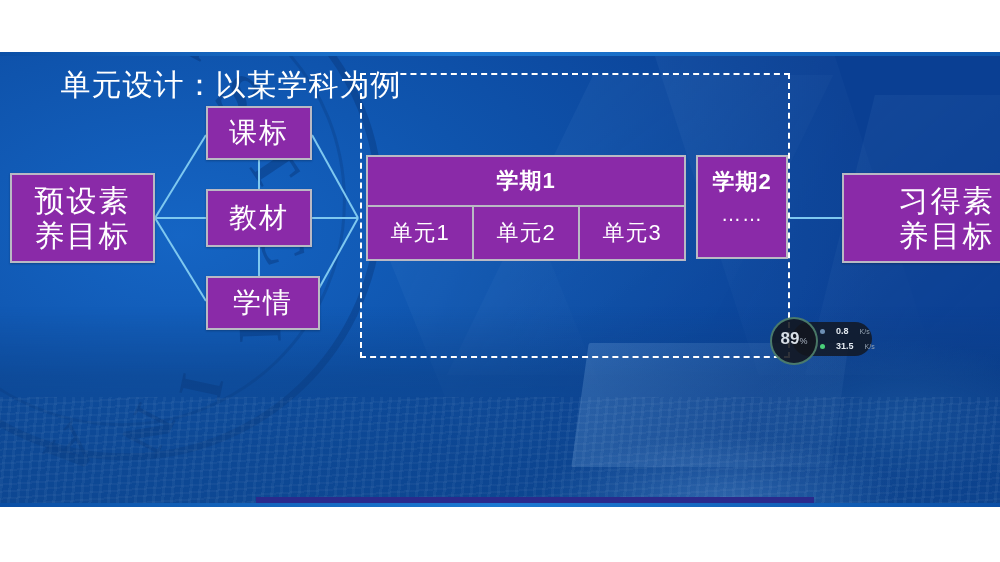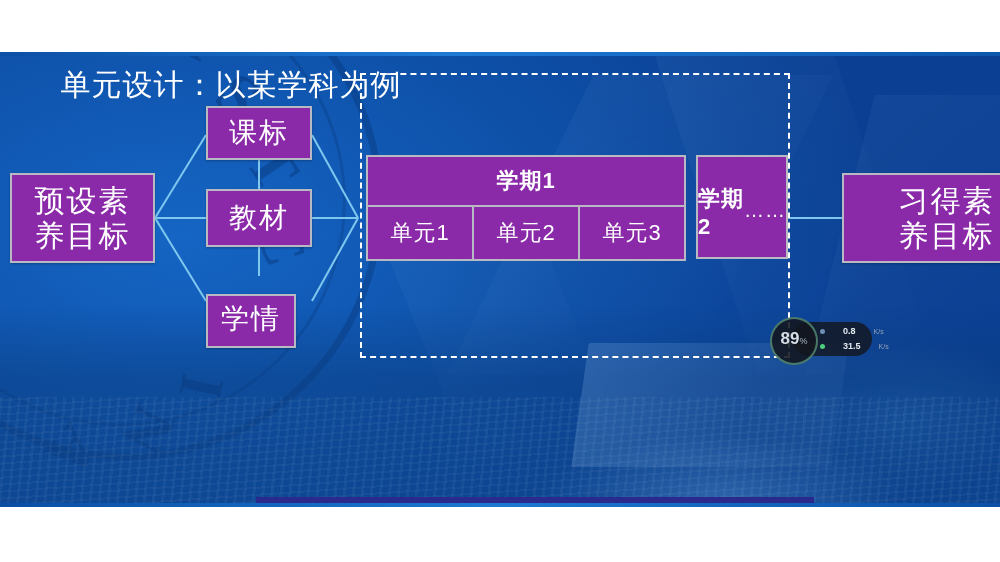--- a/index.html
+++ b/index.html
@@ -240,21 +240,21 @@
   #term2 {
     position: absolute;
     left: 696px;
     top: 100px;
     width: 92px;
     height: 104px;
     box-sizing: border-box;
     border: 2px solid #b9b9c4;
     background: #8a2aa8;
     display: flex;
-    flex-direction: row;
+    flex-direction: column;
     align-items: center;
   }
   #term2-head {
     margin-top: 10px;
     color: #fff;
     font-size: 22px;
     font-weight: bold;
     letter-spacing: 1px;
   }
   #term2-dots {
@@ -319,21 +319,21 @@
   #netspeed .pctsym {
     color: #aab4c0;
     font-size: 9px;
     line-height: 40px;
   }
   #netspeed .row {
     position: absolute;
     left: 50px;
     display: flex;
     align-items: center;
-    gap: 18px;
+    gap: 11px;
     color: #e4eaf0;
     font-size: 9px;
     font-weight: bold;
   }
   #netspeed .row.up   { top: 9px; }
   #netspeed .row.down { top: 24px; }
   #netspeed .dot {
     width: 5px; height: 5px; border-radius: 50%;
   }
   #netspeed .dot.up   { background: #6d8fb5; }
@@ -396,21 +396,21 @@
         <div>养目标</div>
       </div>
     </div>
 
     <div class="node mid" style="left:206px; top:134px; width:106px; height:58px;">
       <span>教材</span>
     </div>
     <div class="node mid" style="left:206px; top:51px; width:106px; height:54px;">
       <span>课标</span>
     </div>
-    <div class="node mid" style="left:206px; top:239px; width:90px; height:54px;font-family:Liberation Mono, monospace;">
+    <div class="node mid" style="left:206px; top:221px; width:114px; height:54px;">
       <span>学情</span>
     </div>
 
     <div id="dashed"></div>
     <div id="dashed-title">单元设计：以某学科为例</div>
 
     <div id="term1">
       <div id="term1-head">学期1</div>
       <div id="term1-units">
         <div class="unit">单元1</div>

